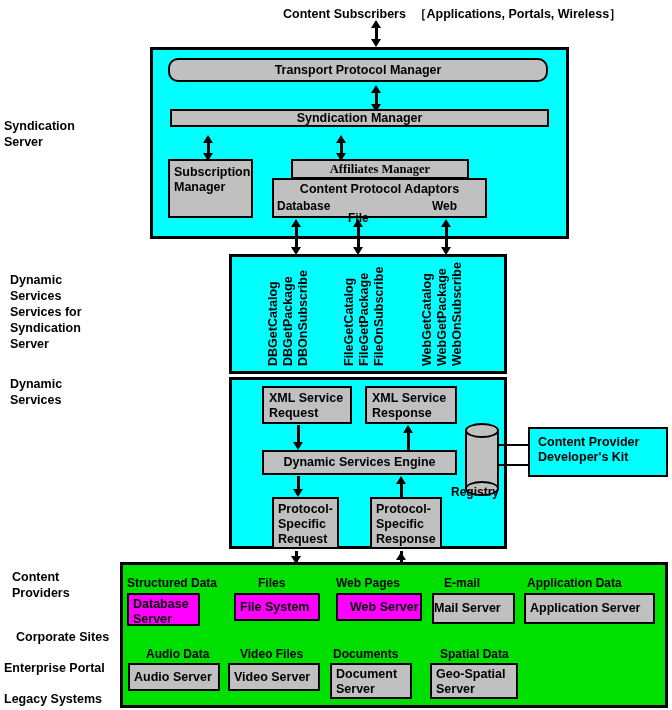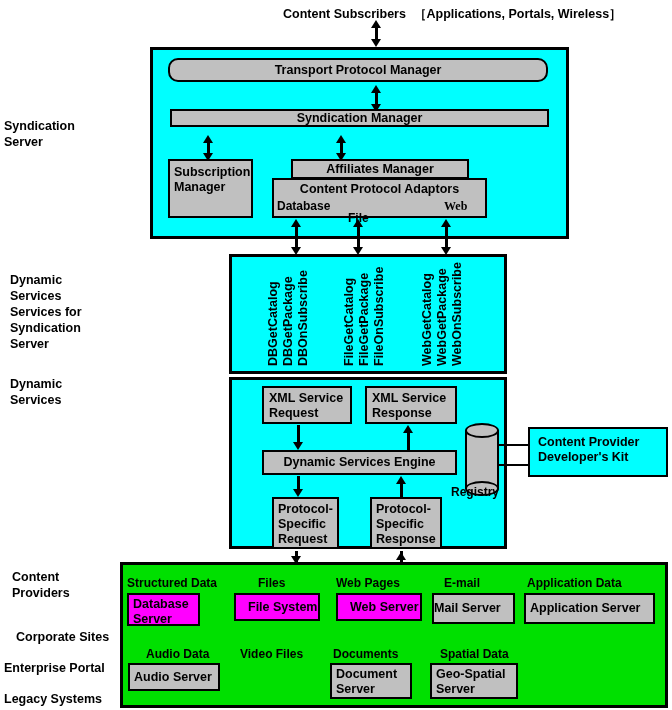--- a/index.html
+++ b/index.html
@@ -173,30 +173,30 @@
 
   <div class="arrowhead ah-up" style="left:336px; top:135px;"></div>
   <div class="vline" style="left:340px; top:142px; height:12px;"></div>
   <div class="arrowhead ah-down" style="left:336px; top:153px;"></div>
 
   <div class="box left top" style="left:168px; top:159px; width:85px; height:59px; padding-top:4px;">
     <span class="btxt">Subscription
 Manager</span>
   </div>
 
-  <div class="box center" style="left:291px; top:159px; width:178px; height:20px;">
+  <div class="box center" style="left:291px; top:159px; width:178px; height:20px;font-family:Liberation Serif, serif;">
     <span class="btxt">Affiliates Manager</span>
   </div>
 
   <div class="box top center" style="left:272px; top:178px; width:215px; height:40px; padding-top:2px;">
     <span class="btxt" style="width:100%;">Content Protocol Adaptors</span>
   </div>
   <div class="label sm" style="left:277px; top:199px;">Database</div>
   <div class="label sm" style="left:348px; top:199px;margin-top:12px;">File</div>
-  <div class="label sm" style="left:444px; top:199px;font-family:Liberation Serif, serif;">Web</div>
+  <div class="label sm" style="left:432px; top:199px;">Web</div>
 
   <div class="arrowhead ah-up" style="left:291px; top:219px;"></div>
   <div class="vline" style="left:295px; top:226px; height:14px;"></div>
   <div class="vline" style="left:295px; top:240px; height:8px;"></div>
   <div class="arrowhead ah-down" style="left:291px; top:247px;"></div>
 
   <div class="arrowhead ah-up" style="left:353px; top:219px;"></div>
   <div class="vline" style="left:357px; top:226px; height:14px;"></div>
   <div class="vline" style="left:357px; top:240px; height:8px;"></div>
   <div class="arrowhead ah-down" style="left:353px; top:247px;"></div>
@@ -284,41 +284,44 @@
   <div class="label sm" style="left:127px; top:576px;">Structured Data</div>
   <div class="label sm" style="left:258px; top:576px;">Files</div>
   <div class="label sm" style="left:336px; top:576px;">Web Pages</div>
   <div class="label sm" style="left:444px; top:576px;">E-mail</div>
   <div class="label sm" style="left:527px; top:576px;">Application Data</div>
 
   <div class="box magenta top left" style="left:127px; top:593px; width:73px; height:33px; padding-top:2px; padding-left:4px;">
     <span class="btxt">Database
 Server</span>
   </div>
-  <div class="box magenta left" style="left:234px; top:593px; width:86px; height:28px; padding-left:12px;">
+  <div class="box magenta left" style="left:234px; top:593px; width:86px; height:28px; padding-left:4px;">
     <span class="btxt">File System</span>
   </div>
   <div class="box magenta left" style="left:336px; top:593px; width:86px; height:28px; padding-left:12px;">
     <span class="btxt">Web Server</span>
   </div>
   <div class="box left" style="left:432px; top:593px; width:83px; height:31px; padding-left:0;">
     <span class="btxt">Mail Server</span>
   </div>
   <div class="box left" style="left:524px; top:593px; width:131px; height:31px; padding-left:4px;">
     <span class="btxt">Application Server</span>
   </div>
 
   <div class="label sm" style="left:146px; top:647px;">Audio Data</div>
   <div class="label sm" style="left:240px; top:647px;">Video Files</div>
   <div class="label sm" style="left:333px; top:647px;">Documents</div>
   <div class="label sm" style="left:440px; top:647px;">Spatial Data</div>
 
   <div class="box left" style="left:128px; top:663px; width:92px; height:28px; padding-left:4px;">
     <span class="btxt">Audio Server</span>
   </div>
+  <div class="box left" style="left:228px; top:663px; width:92px; height:28px; padding-left:4px;">
+    <span class="btxt">Video Server</span>
+  </div>
   <div class="box top left" style="left:330px; top:663px; width:82px; height:36px; padding-top:2px; padding-left:4px;">
     <span class="btxt">Document
 Server</span>
   </div>
   <div class="box top left" style="left:430px; top:663px; width:88px; height:36px; padding-top:2px; padding-left:4px;">
     <span class="btxt">Geo-Spatial
 Server</span>
   </div>
 
 </div>

